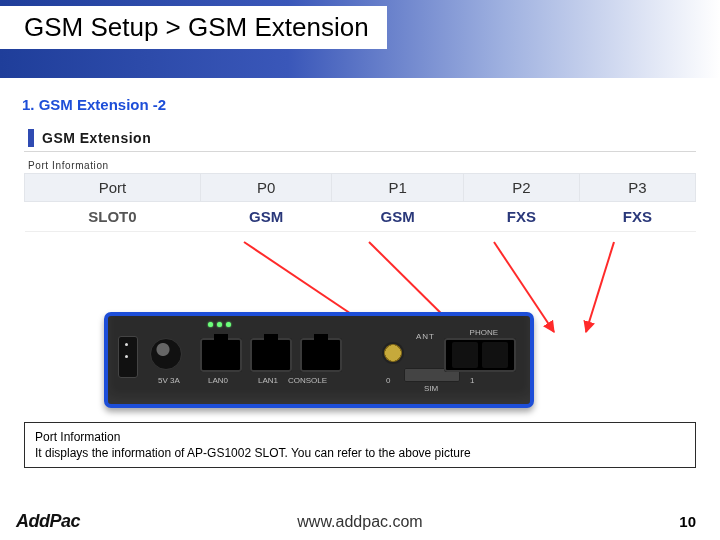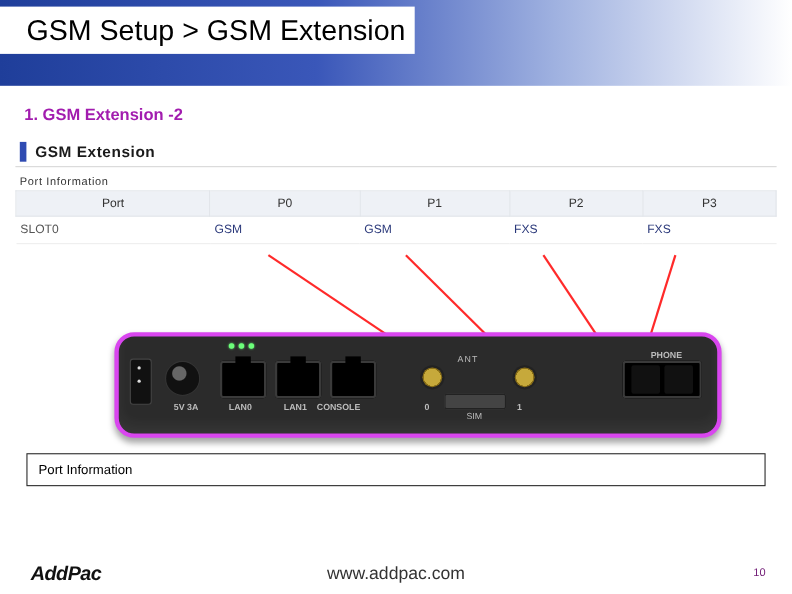--- a/index.html
+++ b/index.html
@@ -7,25 +7,25 @@
     width: 720px;
     height: 540px;
     background: #fff;
     font-family: Arial, Helvetica, sans-serif;
     position: relative;
     overflow: hidden;
   }
   .subheading {
     font-size: 15px;
     font-weight: bold;
-    color: #a21caf;
+    color: #1d4ed8;
     margin: 18px 0 10px 22px;
   }
   .panel-area {
-    margin: 0 14px;
+    margin: 0 24px;
   }
   .panel-header {
     display: flex;
     align-items: center;
     border-bottom: 1px solid #d7d7d7;
     padding: 6px 4px 4px 4px;
   }
   .panel-header .bar {
     width: 6px;
     height: 18px;
@@ -40,53 +40,54 @@
   }
   .small-label {
     font-size: 10px;
     color: #333;
     margin: 8px 0 2px 4px;
     letter-spacing: 0.6px;
   }
   table.port-table {
     width: 100%;
     border-collapse: collapse;
-    font-size: 11px;
+    font-size: 15px;
   }
   table.port-table th {
     background: #eef1f6;
     color: #333;
     font-weight: normal;
     padding: 5px 4px;
     border: 1px solid #e2e5ea;
     text-align: center;
   }
   table.port-table td {
     padding: 6px 4px;
     color: #2a387a;
-    text-align: left;
+    text-align: center;
     border-bottom: 1px solid #eee;
+    font-weight: bold;
   }
   table.port-table td:first-child { color: #555; }
   
   .device-stage {
     position: relative;
     width: 672px;
     height: 180px;
     margin: 4px auto 0 auto;
   }
   .device {
     position: absolute;
     left: 80px;
     bottom: 8px;
-    width: 552px;
+    width: 430px;
     height: 96px;
     background: #2b2b2b;
-    border: 4px solid #d946ef;
-    border-radius: 18px;
+    border: 4px solid #1d4ed8;
+    border-radius: 7px;
     box-shadow: 0 4px 6px rgba(0,0,0,.35), inset 0 -8px 12px rgba(255,255,255,.05);
   }
   .device .sw {
     position: absolute; left: 10px; top: 20px; width: 20px; height: 42px;
     background: #111; border: 1px solid #444; border-radius: 3px;
   }
   .device .sw::before, .device .sw::after {
     content: ""; position: absolute; left: 6px; width: 3px; height: 3px; background: #ddd; border-radius: 50%;
   }
   .device .sw::before { top: 6px; }
@@ -99,21 +100,21 @@
   .rj::after { content:""; position:absolute; left:50%; top:-4px; transform:translateX(-50%); width:14px; height:6px; background:#000; }
   .rj.a { left: 92px; } .rj.b { left: 142px; } .rj.c { left: 192px; }
   .sma { position: absolute; top: 28px; width: 18px; height: 18px; border-radius: 50%; background: radial-gradient(circle,#c6a93b 0 60%,#8a6f17 61% 100%); box-shadow: 0 0 0 2px #222; }
   .sma.a { left: 276px; } .sma.b { left: 360px; }
   .ant-lbl { position:absolute; top:16px; left:308px; color:#bdbdbd; font-size:8px; letter-spacing:1px;}
   .sim { position:absolute; left:296px; top:52px; width:56px; height:14px; background:#444; border-radius:2px; box-shadow: inset 0 0 0 1px #222;}
   .sim-lbl { position:absolute; left:316px; top:68px; color:#bdbdbd; font-size:8px; }
   .phone { position:absolute; right:14px; top:22px; width:72px; height:34px; background:#000; border-radius:3px; box-shadow: inset 0 0 0 2px #3a3a3a;}
   .phone::before { content:""; position:absolute; left:8px; top:4px; width:26px; height:26px; background:#111; border-radius:2px;}
   .phone::after { content:""; position:absolute; right:8px; top:4px; width:26px; height:26px; background:#111; border-radius:2px;}
-  .lbl { position:absolute; color:#bdbdbd; font-size:8px; top:60px;font-weight:bold; }
+  .lbl { position:absolute; color:#bdbdbd; font-size:8px; top:60px; }
   .lbl.l1{left:50px;text-align:center;} .lbl.l2{left:100px;text-align:center;} .lbl.l3{left:150px;} .lbl.l4{left:180px;} .lbl.l5{left:278px;} .lbl.l6{left:362px;} .lbl.l7{right:32px; top:12px;}
   .leds { position:absolute; left:100px; top:6px; display:flex; gap:4px;}
   .leds span{ width:5px;height:5px;border-radius:50%;background:#6cff7a; box-shadow:0 0 2px #6cff7a;}
   svg.arrows { position:absolute; left:0; top:0; width:672px; height:180px; pointer-events:none;}
   .callout {
     margin: 6px 24px 0 24px;
     border: 1px solid #2b2b2b;
     padding: 6px 10px;
     font-size: 12px;
     line-height: 1.35;
@@ -124,49 +125,50 @@
     left: 0;
     width: 100%;
     display: flex;
     align-items: center;
   }
   .footer .brand {
     font-size: 18px;
     font-weight: 900;
     font-style: italic;
     color: #111;
-    margin-left: 28px;
+    margin-left: 16px;
     letter-spacing: -0.5px;
   }
   .footer .url {
     position: absolute;
     left: 50%;
     transform: translateX(-50%);
     font-size: 16px;
     color: #333;
   }
   .footer .pg {
     position: absolute;
     right: 24px;
-    font-size: 10px;
-    color: #701a75;
+    font-size: 15px;
+    color: #000000;
+    font-weight: bold;
   }
   .title-outer {
     position: relative;
     width: 100%;
     height: 78px;
     background: linear-gradient(to right, #1f3e9a 0%, #3a57b9 40%, #9fb1e0 70%, #ffffff 100%);
   }
   .title-chip {
     position: absolute;
     left: 0; top: 6px;
     background: #fff;
     color: #000;
     font-size: 26px;
-    padding: 6px 8px 6px 24px;
+    padding: 6px 18px 6px 24px;
   }
 </style>
 </head>
 <body>
 
 <div class="title-outer">
   <div class="title-chip">GSM Setup &gt; GSM Extension</div>
 </div>
 
 <div class="subheading">1. GSM Extension -2</div>
@@ -234,19 +236,20 @@
       <div class="lbl l4">CONSOLE</div>
       <div class="lbl l5">0</div>
       <div class="lbl l6">1</div>
       <div class="lbl l7">PHONE</div>
     </div>
   </div>
 </div>
 
 <div class="callout">
   <div>Port Information</div>
+  <div>It displays the information of AP-GS1002 SLOT. You can refer to the above picture</div>
 </div>
 
 <div class="footer">
   <div class="brand">AddPac</div>
   <div class="url">www.addpac.com</div>
   <div class="pg">10</div>
 </div>
 
 </body></html>

